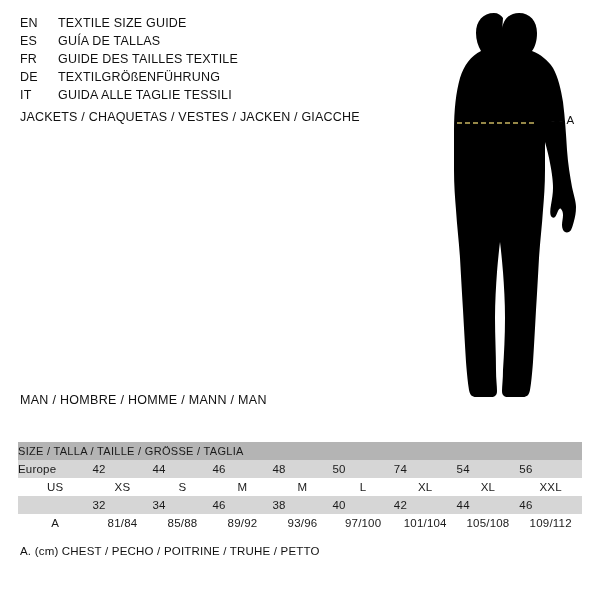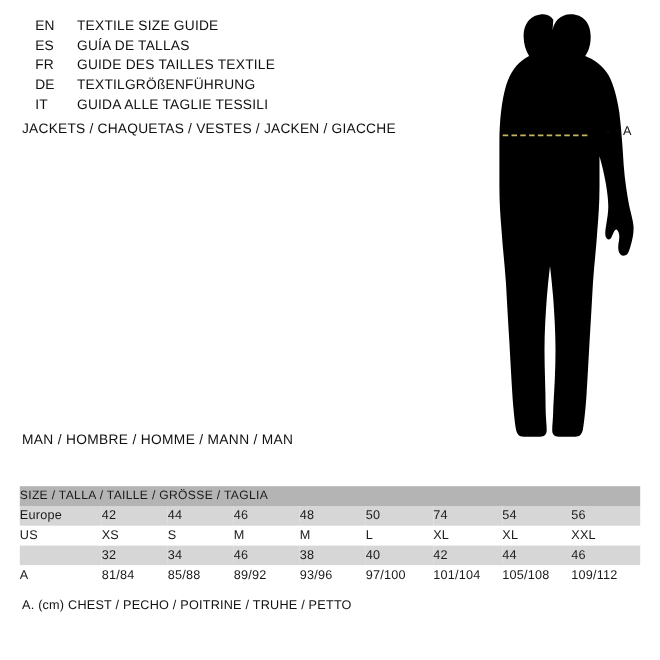--- a/index.html
+++ b/index.html
@@ -28,21 +28,20 @@
     left: 20px;
     top: 16px;
     width: 330px;
   }
   .lang-row {
     display: flex;
     align-items: baseline;
     height: 18px;
     font-size: 12.5px;
     letter-spacing: 0.2px;
-    margin-left: 12px;
   }
   .lang-code {
     width: 38px;
     flex: 0 0 38px;
     color: #111;
   }
   .lang-text {
     color: #111;
     white-space: nowrap;
   }
@@ -109,20 +108,21 @@
   tr.head-row td {
     background: #b4b4b4;
     font-size: 11px;
     letter-spacing: 0.3px;
   }
   tr.alt-row td {
     background: #d6d6d6;
   }
   tr.plain-row td {
     background: #ffffff;
+    text-align: center;
   }
   td.label-col {
     width: 84px;
     padding-left: 4px;
   }
   td.val {
     width: 68px;
     text-align: left;
   }
 

